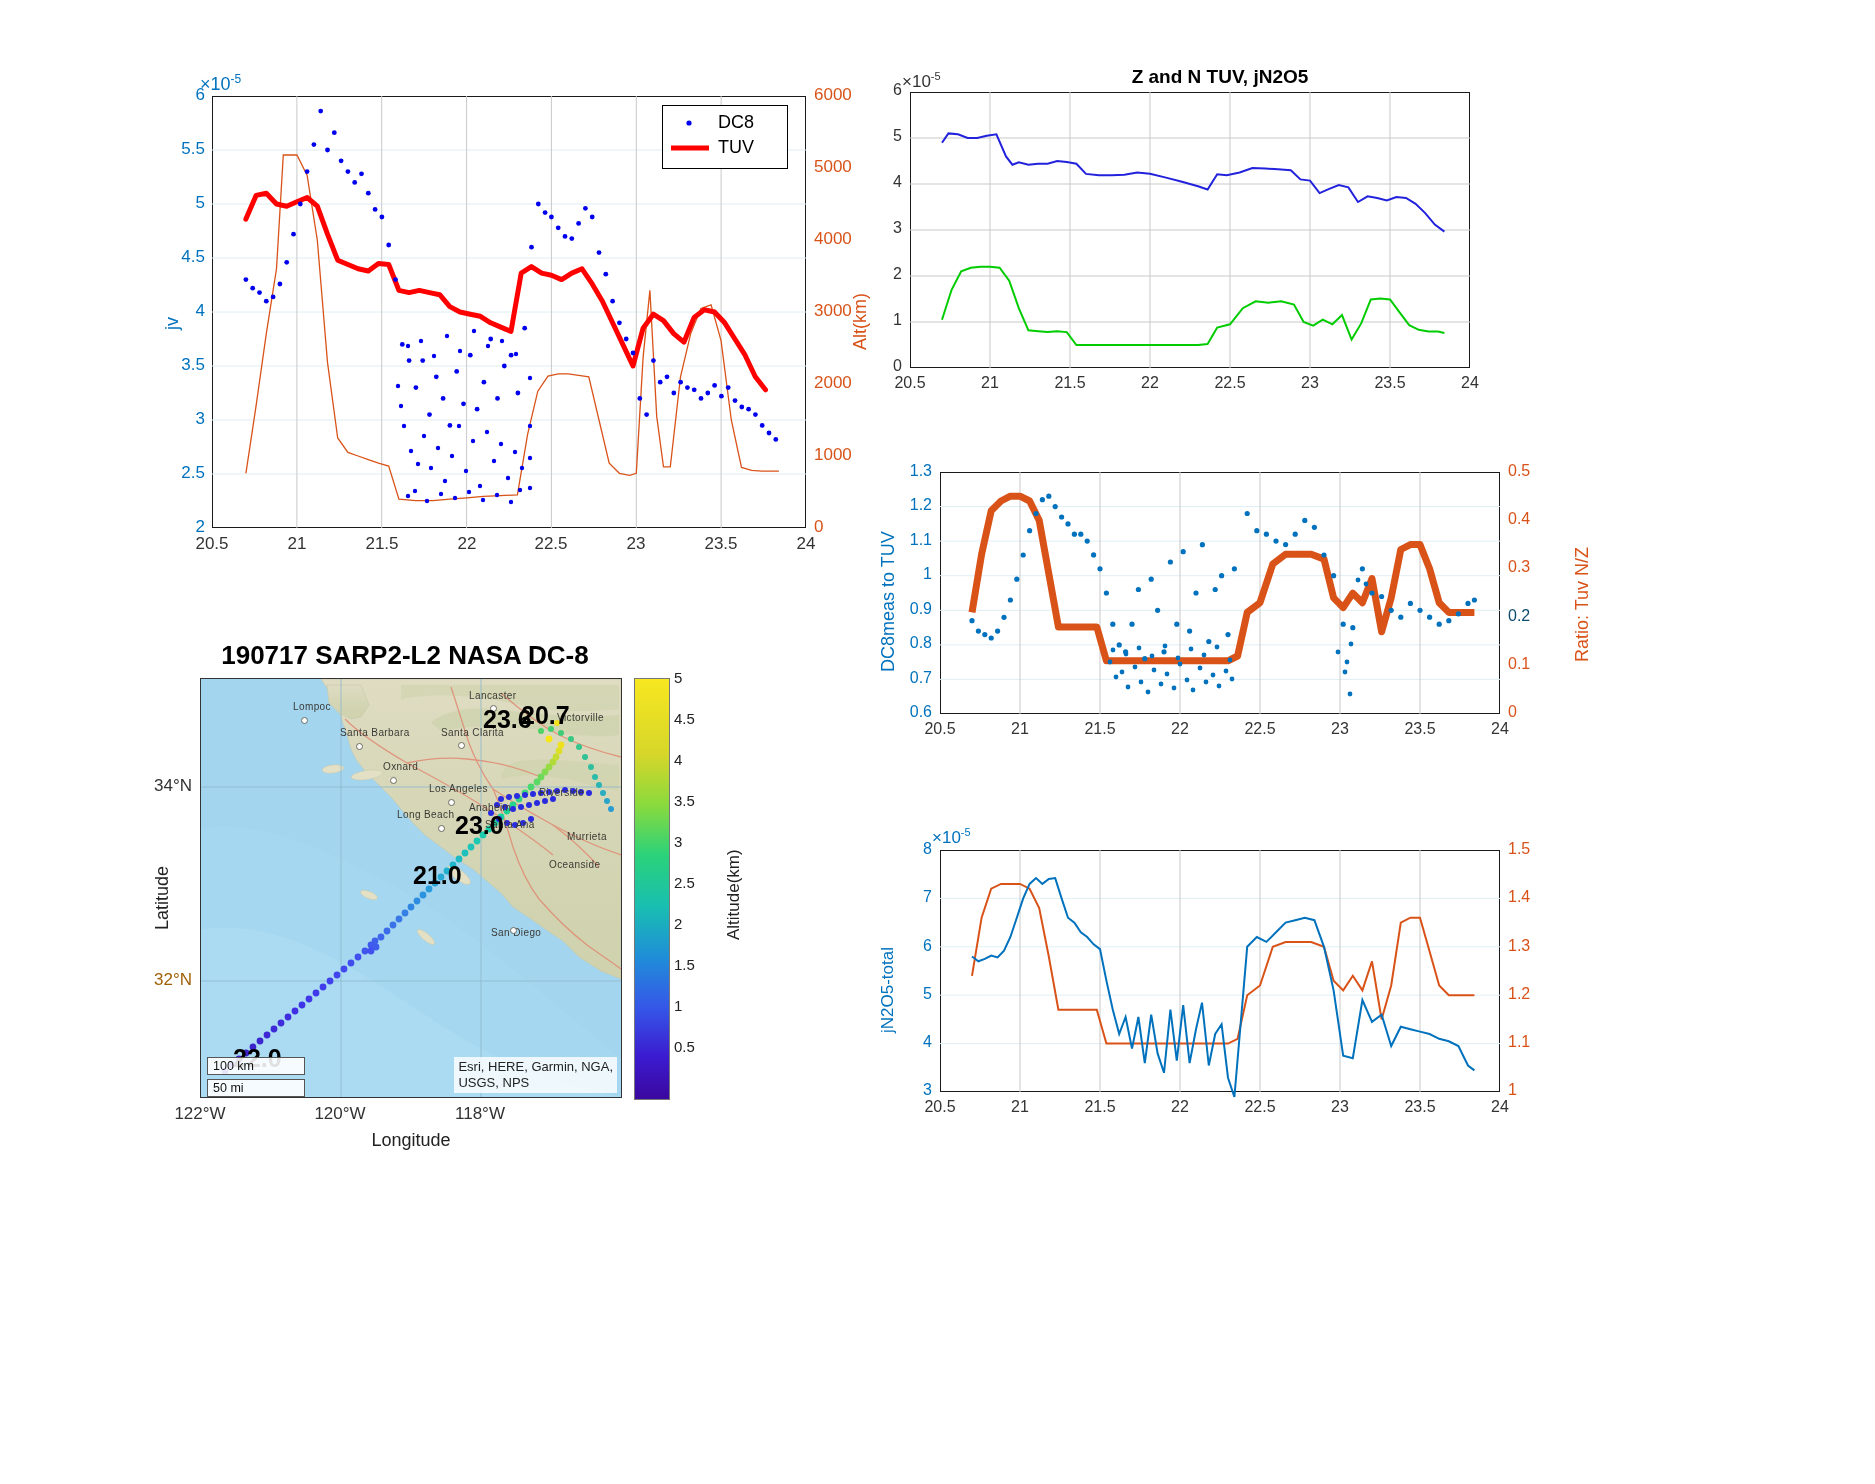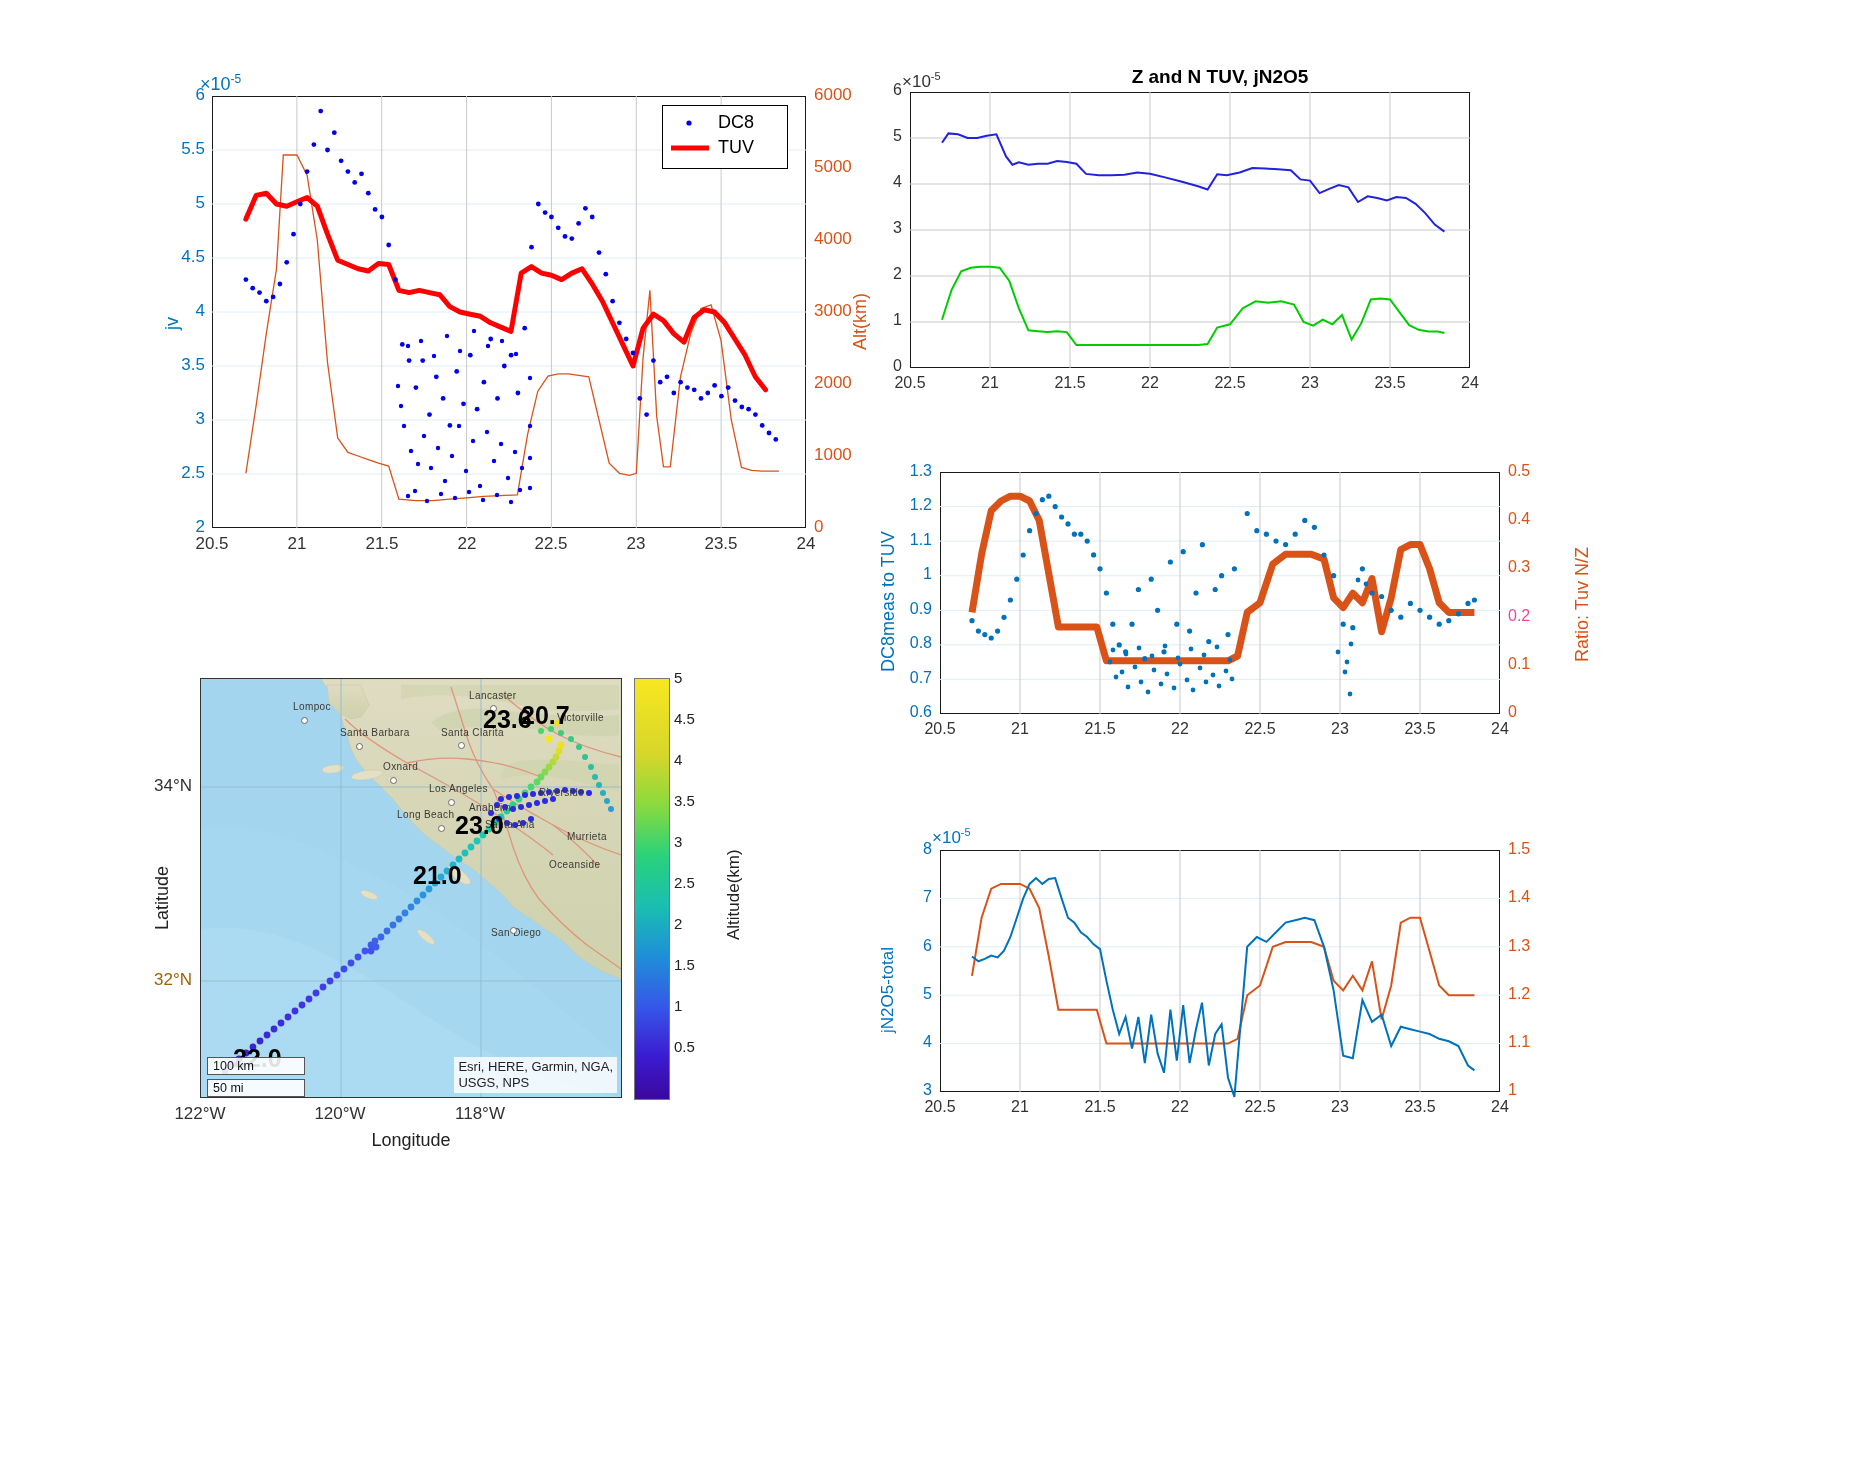--- a/index.html
+++ b/index.html
@@ -403,21 +403,21 @@
   <div class="tickL" style="left:24px;top:79px;width:48px;font-size:16px;color:#0072bd;">1.1</div>
   <div class="tickL" style="left:24px;top:113px;width:48px;font-size:16px;color:#0072bd;">1</div>
   <div class="tickL" style="left:24px;top:148px;width:48px;font-size:16px;color:#0072bd;">0.9</div>
   <div class="tickL" style="left:24px;top:182px;width:48px;font-size:16px;color:#0072bd;">0.8</div>
   <div class="tickL" style="left:24px;top:217px;width:48px;font-size:16px;color:#0072bd;">0.7</div>
   <div class="tickL" style="left:24px;top:251px;width:48px;font-size:16px;color:#0072bd;">0.6</div>
 
   <div class="tickR" style="left:648px;top:10px;font-size:16px;color:#d95319;">0.5</div>
   <div class="tickR" style="left:648px;top:58px;font-size:16px;color:#d95319;">0.4</div>
   <div class="tickR" style="left:648px;top:106px;font-size:16px;color:#d95319;">0.3</div>
-  <div class="tickR" style="left:648px;top:155px;font-size:16px;color:#ec4899;">0.2</div>
+  <div class="tickR" style="left:648px;top:155px;font-size:16px;color:#0c4a6e;">0.2</div>
   <div class="tickR" style="left:648px;top:203px;font-size:16px;color:#d95319;">0.1</div>
   <div class="tickR" style="left:648px;top:251px;font-size:16px;color:#d95319;">0</div>
 
   <div class="tickB" style="left:40px;top:268px;width:80px;font-size:16px;color:#333;">20.5</div>
   <div class="tickB" style="left:120px;top:268px;width:80px;font-size:16px;color:#333;">21</div>
   <div class="tickB" style="left:200px;top:268px;width:80px;font-size:16px;color:#333;">21.5</div>
   <div class="tickB" style="left:280px;top:268px;width:80px;font-size:16px;color:#333;">22</div>
   <div class="tickB" style="left:360px;top:268px;width:80px;font-size:16px;color:#333;">22.5</div>
   <div class="tickB" style="left:440px;top:268px;width:80px;font-size:16px;color:#333;">23</div>
   <div class="tickB" style="left:520px;top:268px;width:80px;font-size:16px;color:#333;">23.5</div>
@@ -474,20 +474,21 @@
   <div class="tickB" style="left:280px;top:280px;width:80px;font-size:16px;color:#333;">22</div>
   <div class="tickB" style="left:360px;top:280px;width:80px;font-size:16px;color:#333;">22.5</div>
   <div class="tickB" style="left:440px;top:280px;width:80px;font-size:16px;color:#333;">23</div>
   <div class="tickB" style="left:520px;top:280px;width:80px;font-size:16px;color:#333;">23.5</div>
   <div class="tickB" style="left:600px;top:280px;width:80px;font-size:16px;color:#333;">24</div>
 
   <div class="ylab" style="left:18px;top:215px;font-size:17px;color:#0072bd;transform:rotate(-90deg);">jN2O5-total</div>
 </div>
 
 <div class="panel" style="left:130px;top:630px;width:680px;height:530px;">
+  <div class="ttl" style="left:30px;top:10px;width:490px;font-size:26px;">190717 SARP2-L2 NASA DC-8</div>
 
   <div class="mapbox" style="left:70px;top:48px;width:422px;height:420px;background:#9fd4ef;">
     <svg width="420" height="418" viewBox="0 0 420 418" style="position:absolute;left:0;top:0;">
       <defs>
         <linearGradient id="landg" x1="0" y1="0" x2="0" y2="1">
           <stop offset="0%" stop-color="#dfdcc2"></stop>
             <stop offset="55%" stop-color="#d4d5b4"></stop>
             <stop offset="100%" stop-color="#cfd2ad"></stop>
         </linearGradient>
       </defs>

